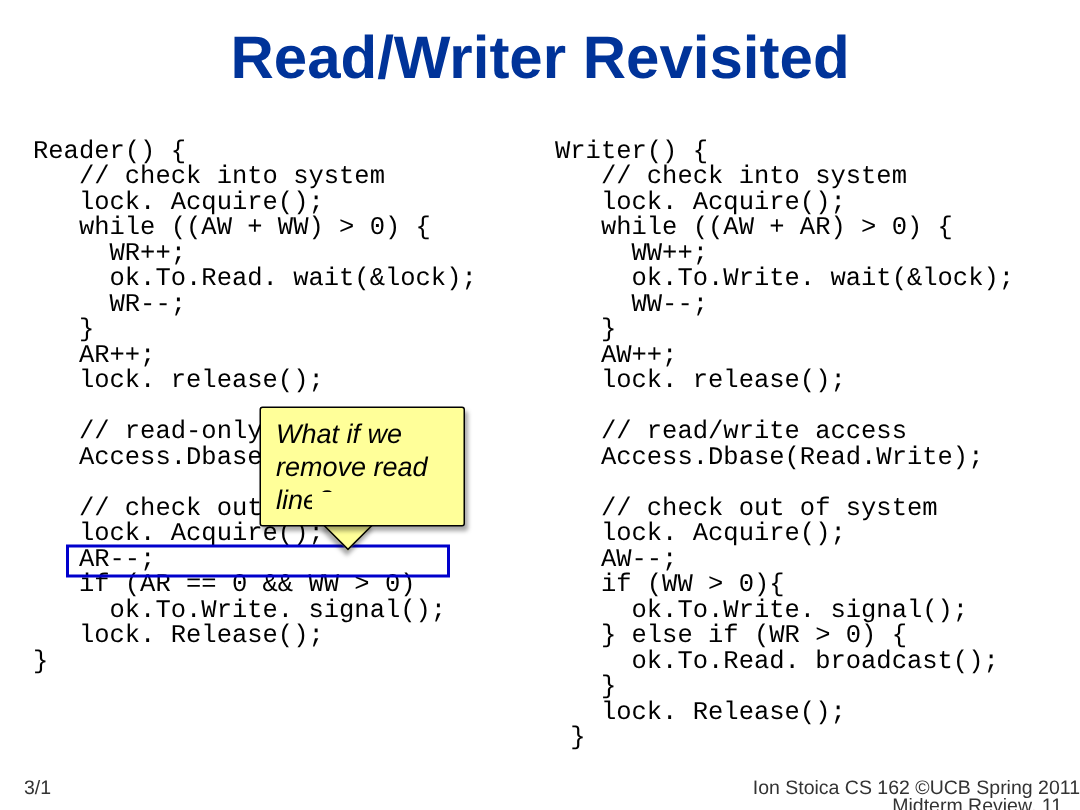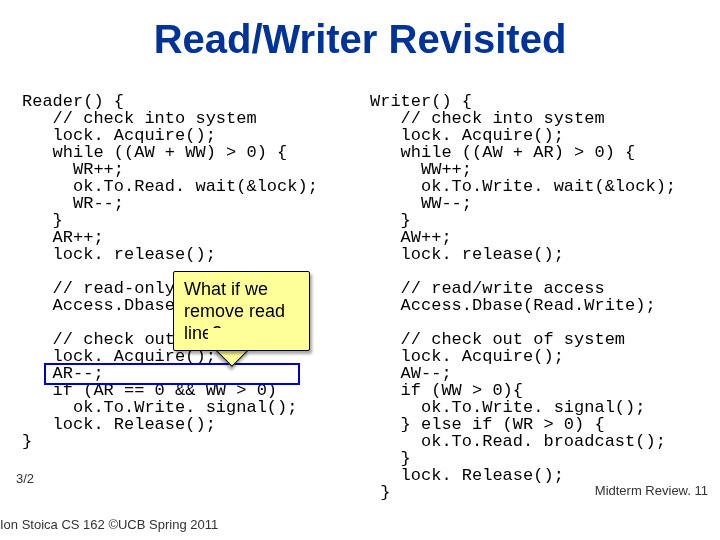--- a/index.html
+++ b/index.html
@@ -42,20 +42,21 @@
   .callout {
     position: absolute;
     background: #ffff99;
     border: 1.5px solid #000;
     border-radius: 2px;
     padding: 6px 10px 6px 10px;
     font-family: Arial, Helvetica, sans-serif;
     font-size: 18px;
     line-height: 22px;
     box-shadow: 2px 3px 3px rgba(0,0,0,0.35);
+    font-style: italic;
   }
   .callout-tail {
     position: absolute;
     background: #ffff99;
     border: 1.5px solid #000;
     width: 22px;
     height: 22px;
     transform: rotate(45deg);
     box-shadow: 2px 3px 3px rgba(0,0,0,0.35);
   }
@@ -66,21 +67,21 @@
     height: 20px;
   }
   .footer {
     position: absolute;
     bottom: 8px;
     width: 100%;
     font-size: 13px;
     color: #333;
   }
   .footer .fl { position: absolute; left: 16px; }
-  .footer .fc { text-align: left; margin-top: 46px; }
+  .footer .fc { text-align: right; }
   .footer .fr { position: absolute; right: 12px; top: 12px; }
 </style>
 </head>
 <body>
 
 <div class="title">Read/Writer Revisited</div>
 
 <div class="cols">
   <pre class="col left">Reader() {
    // check into system
@@ -135,16 +136,16 @@
   <div class="callout" style="left:173px; top:195px; width:115px;">
     <div>What if we</div>
     <div>remove read</div>
     <div>line?</div>
   </div>
 
   <div class="callout-tail-inner" style="left:208px; top:252px;"></div>
 </div>
 
 <div class="footer">
-  <span class="fl">3/2</span>
+  <span class="fl">3/1</span>
   <div class="fc">Ion Stoica CS 162 ©UCB Spring 2011</div>
   <span class="fr">Midterm Review. 11</span>
 </div>
 
 </body></html>

